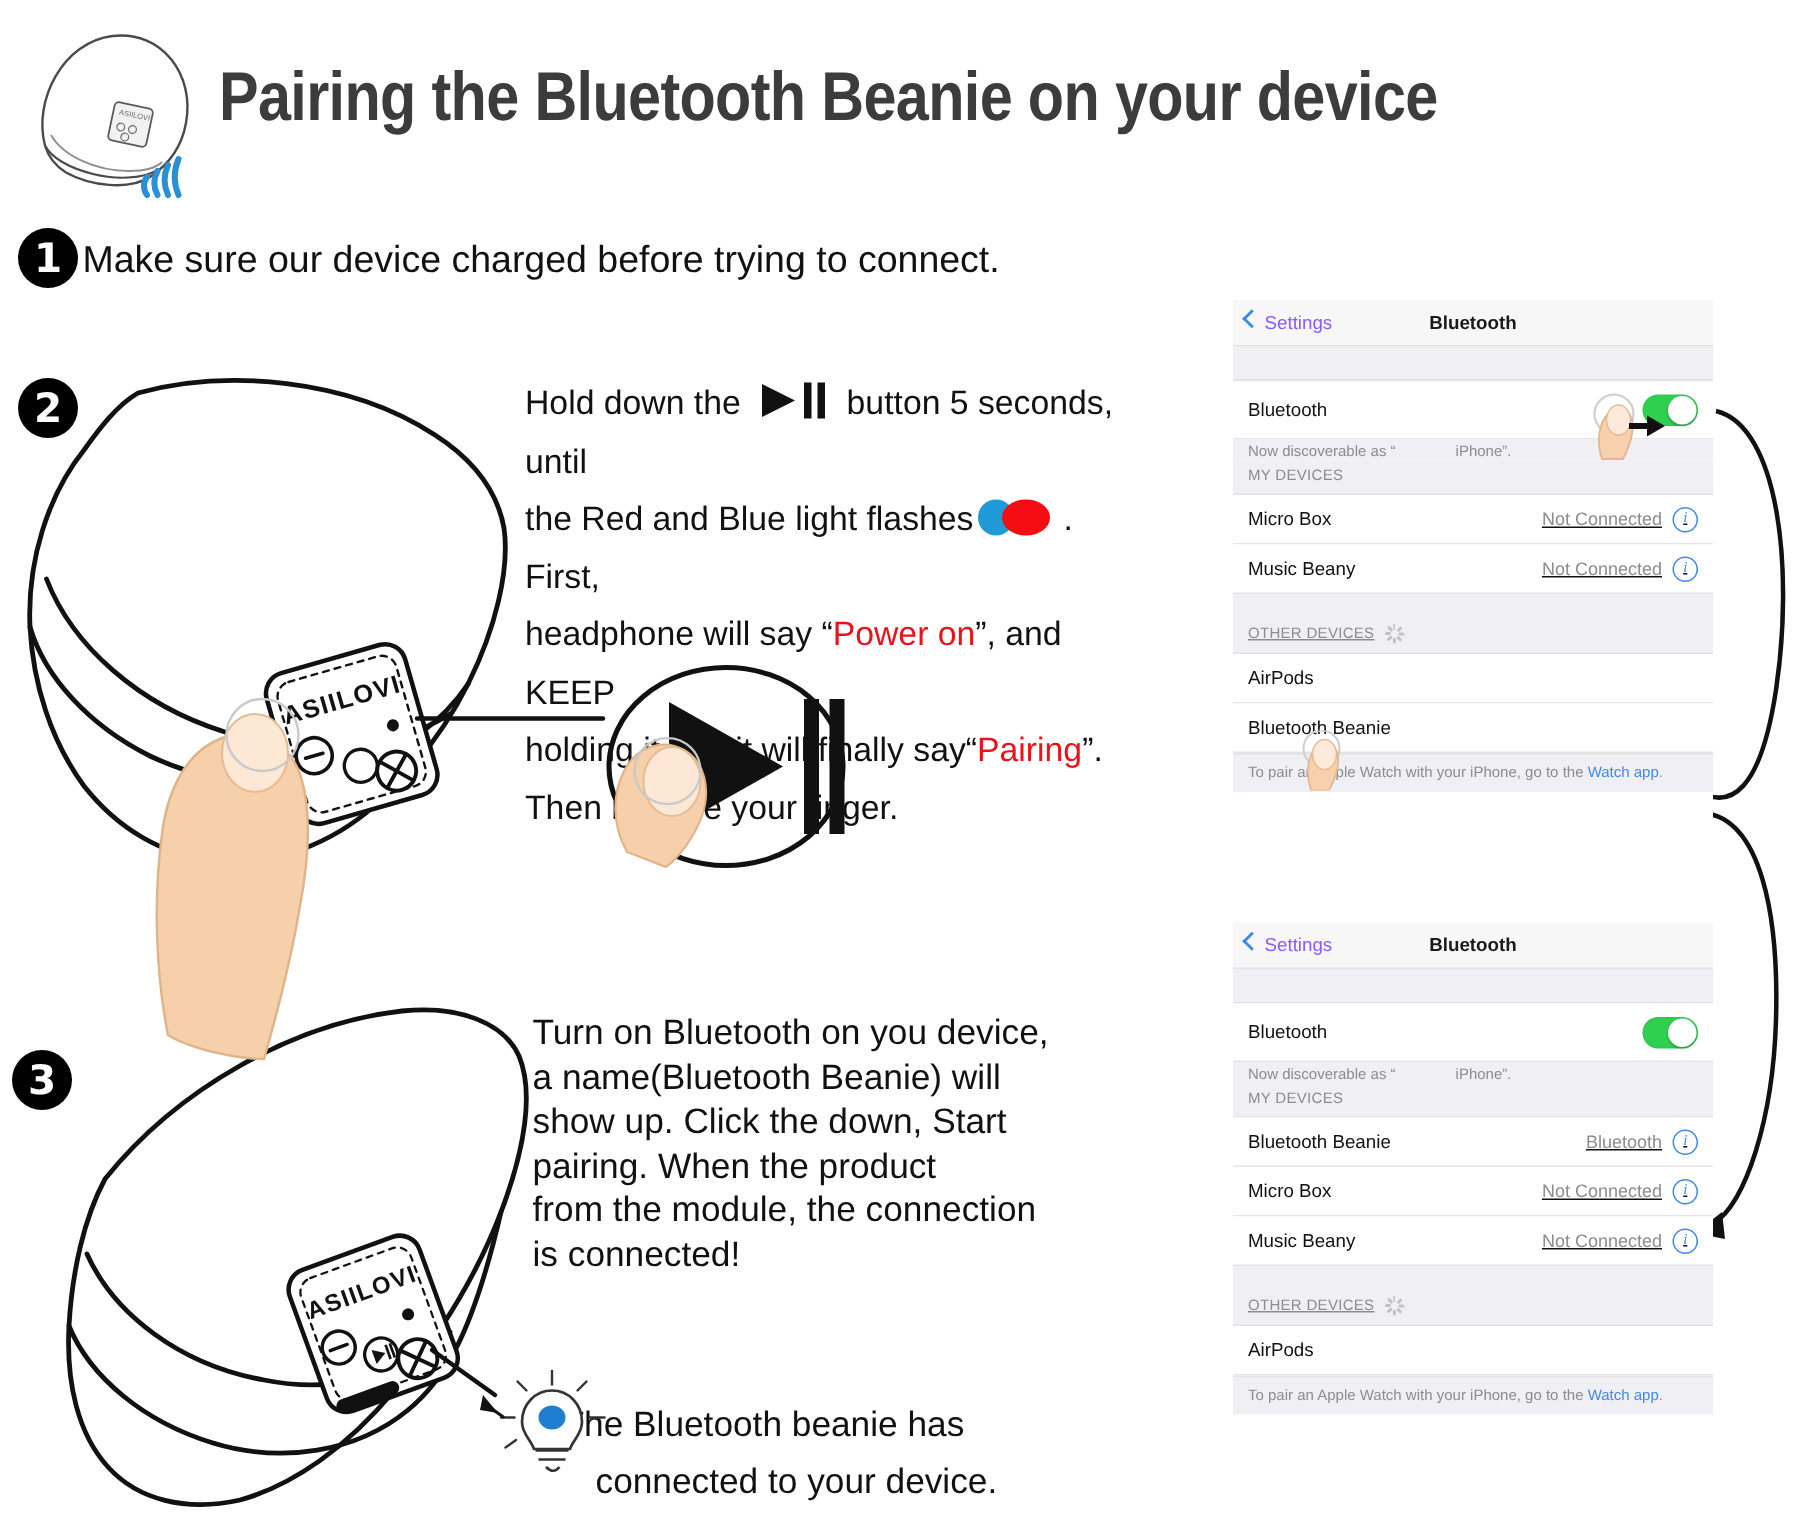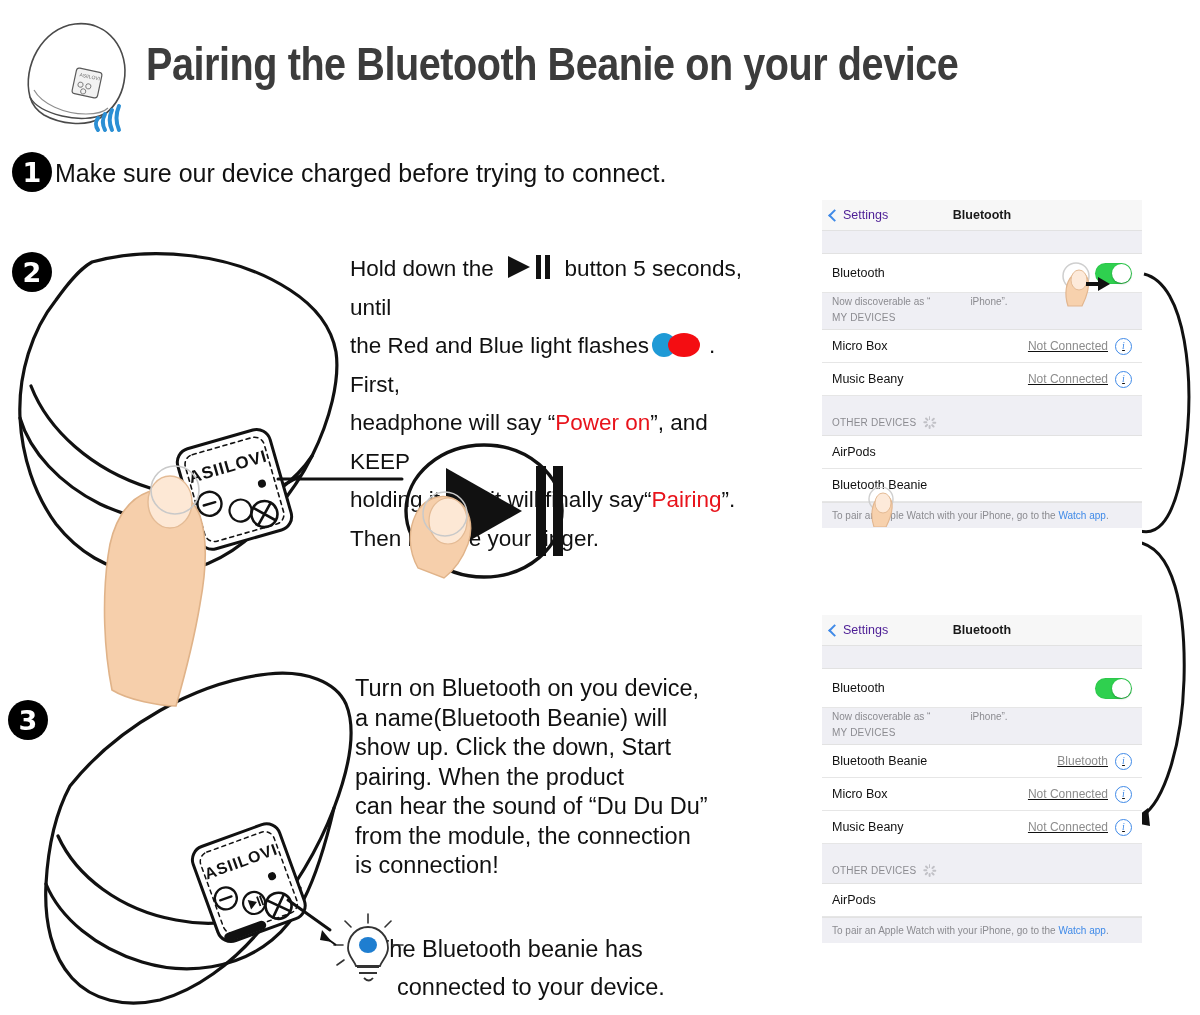--- a/index.html
+++ b/index.html
@@ -65,21 +65,21 @@
     color:#111;overflow:hidden;
   }
   #panel-top{top:200px;height:375px;}
   #panel-bottom{top:615px;height:362px;}
 
   .ios-navbar{
     height:30px;background:#f7f7f7;display:flex;align-items:center;
     position:relative;border-bottom:1px solid #e2e2e2;
   }
   .ios-back{
-    display:flex;align-items:center;color:#4c1d95;font-size:12.5px;
+    display:flex;color:#8b5cf6;font-size:12.5px;
     margin-left:8px;cursor:default;
   }
   .chev{
     display:inline-block;width:7px;height:7px;border-left:2px solid #3f8ae8;
     border-bottom:2px solid #3f8ae8;transform:rotate(45deg);margin-right:4px;
   }
   .ios-navtitle{
     position:absolute;left:0;right:0;text-align:center;
     font-size:12.5px;font-weight:bold;color:#1a1a1a;
   }
@@ -111,21 +111,21 @@
   .ios-subnote{
     background:#efeff4;padding:3px 10px 0 10px;font-size:10px;color:#8b8b90;
     display:flex;align-items:center;
   }
   .ios-subnote .dev-name{margin-left:40px;}
   .ios-sechdr{
     background:#efeff4;padding:5px 10px 6px 10px;font-size:10px;color:#8b8b90;
     letter-spacing:.2px;display:flex;align-items:center;gap:7px;
     border-bottom:1px solid #e2e2e2;
   }
-  .ios-sechdr.spaced{padding-top:20px;}
+  .ios-sechdr.spaced{padding-top:20px;text-decoration:underline;}
   .spinner{width:13px;height:13px;position:relative;display:inline-block;opacity:.85;}
   .spinner i{
     position:absolute;left:5.6px;top:0;width:1.6px;height:4px;background:#b9b9bf;
     border-radius:1px;transform-origin:0.8px 6.5px;
   }
   .ios-footnote{
     background:#efeff4;padding:7px 10px;font-size:10px;color:#8b8b90;
     border-top:1px solid #e2e2e2;
   }
   .ios-footnote a{color:#3f8ae8;text-decoration:none;}
@@ -180,23 +180,22 @@
   <div><span>headphone will say “</span><span class="red">Power on</span><span>”, and KEEP</span></div>
   <div><span>holding it and it will finally say“</span><span class="red">Pairing</span><span>”.</span></div>
   <div>Then release your finger.</div>
 </div>
 
 <div id="step3-text">
   <div>Turn on Bluetooth on you device,</div>
   <div>a name(Bluetooth Beanie) will</div>
   <div>show up. Click the down, Start</div>
   <div>pairing. When the product</div>
-  <div>can hear the sound of “Du Du Du”</div>
   <div> from the module, the connection</div>
-  <div>is connection!</div>
+  <div>is connected!</div>
 </div>
 
 <div id="bulb-text">
   <div>The Bluetooth beanie has</div>
   <div style="padding-left:22px">connected to your device.</div>
 </div>
 
 <svg id="artwork" viewBox="0 0 810 1015">
   <g fill="none" stroke="#111" stroke-width="3.2" stroke-linejoin="round" stroke-linecap="round">
 

